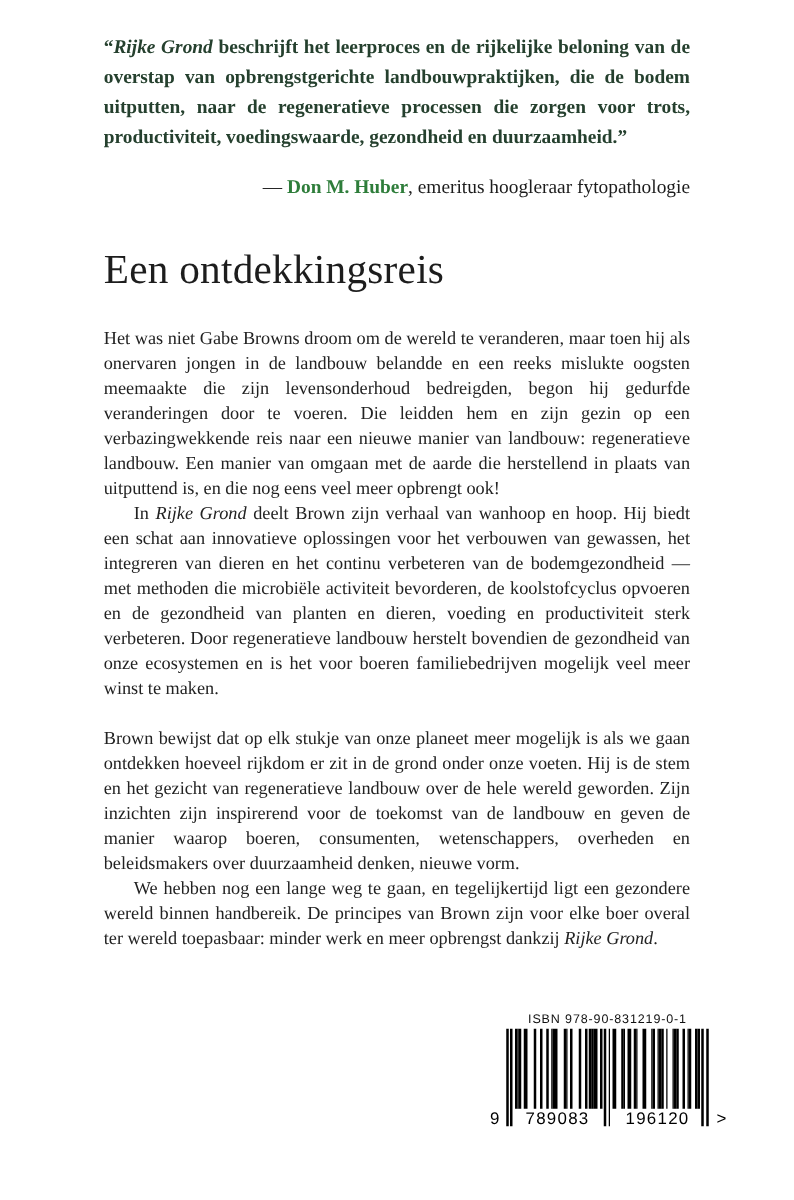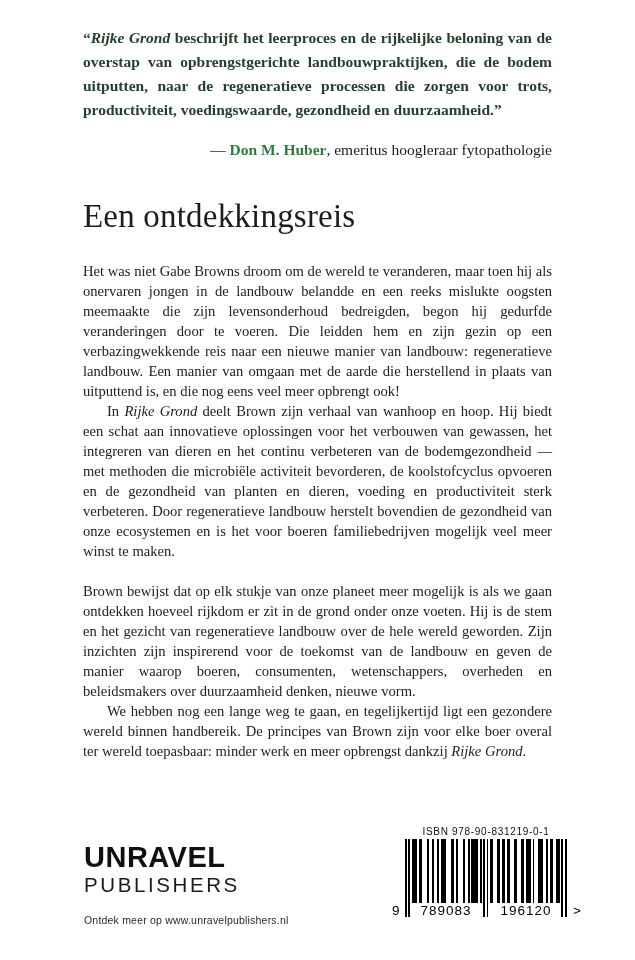--- a/index.html
+++ b/index.html
@@ -48,21 +48,21 @@
     line-height:29px;color:var(--ink);letter-spacing:0.5px;
   }
   .publisher-sub{
     font-family:"Liberation Sans",sans-serif;font-weight:400;font-size:20.5px;
     line-height:25px;color:#1a1a1a;letter-spacing:2.6px;
   }
   .publisher-tagline{
     margin-top:17px;font-family:"Liberation Sans",sans-serif;font-size:10.5px;
     color:#2a2a2a;letter-spacing:0.2px;
   }
-  .barcode-wrap{position:absolute;right:61px;top:16px;width:176px;}
+  .barcode-wrap{position:absolute;right:61px;top:0;width:176px;}
   .isbn-label{
     font-family:"Liberation Sans",sans-serif;font-size:10px;letter-spacing:0.7px;
     color:#111;text-align:center;white-space:nowrap;
   }
   .bars{position:relative;height:82px;width:162px;margin:2px auto 0;}
   .bar{position:absolute;top:0;background:#000;width:1.8px;}
   .bar.data{height:64px;}
   .bar.guard{height:78px;}
   .digits{
     position:absolute;top:64px;left:0;right:0;height:18px;
@@ -87,25 +87,20 @@
 
     <div class="body">
       <p><span>Het was niet Gabe Browns droom om de wereld te veranderen, maar toen hij als onervaren jongen in de landbouw belandde en een reeks mislukte oogsten meemaakte die zijn levensonderhoud bedreigden, begon hij gedurfde veranderingen door te voeren. Die leidden hem en zijn gezin op een verbazingwekkende reis naar een nieuwe manier van landbouw: regeneratieve landbouw. Een manier van omgaan met de aarde die herstellend in plaats van uitputtend is, en die nog eens veel meer opbrengt ook!</span></p>
       <p class="indent"><span>In </span><em>Rijke Grond</em><span> deelt Brown zijn verhaal van wanhoop en hoop. Hij biedt een schat aan innovatieve oplossingen voor het verbouwen van gewassen, het integreren van dieren en het continu verbeteren van de bodemgezondheid — met methoden die microbiële activiteit bevorderen, de koolstofcyclus opvoeren en de gezondheid van planten en dieren, voeding en productiviteit sterk verbeteren. Door regeneratieve landbouw herstelt bovendien de gezondheid van onze ecosystemen en is het voor boeren familiebedrijven mogelijk veel meer winst te maken.</span></p>
       <p class="gap"><span>Brown bewijst dat op elk stukje van onze planeet meer mogelijk is als we gaan ontdekken hoeveel rijkdom er zit in de grond onder onze voeten. Hij is de stem en het gezicht van regeneratieve landbouw over de hele wereld geworden. Zijn inzichten zijn inspirerend voor de toekomst van de landbouw en geven de manier waarop boeren, consumenten, wetenschappers, overheden en beleidsmakers over duurzaamheid denken, nieuwe vorm.</span></p>
       <p class="indent"><span>We hebben nog een lange weg te gaan, en tegelijkertijd ligt een gezondere wereld binnen handbereik. De principes van Brown zijn voor elke boer overal ter wereld toepasbaar: minder werk en meer opbrengst dankzij </span><em>Rijke Grond</em><span>.</span></p>
     </div>
   </div>
 
   <div class="footer">
-    <div class="publisher">
-      <div class="publisher-name">UNRAVEL</div>
-      <div class="publisher-sub">PUBLISHERS</div>
-      <div class="publisher-tagline">Ontdek meer op www.unravelpublishers.nl</div>
-    </div>
 
     <div class="barcode-wrap">
       <div class="isbn-label">ISBN 978-90-831219-0-1</div>
       <div class="bars" id="barcode-bars">
         <div class="digits">
           <span class="d9">9</span>
           <span class="g1">789083</span>
           <span class="g2">196120</span>
           <span class="arrow">&gt;</span>
         </div>

